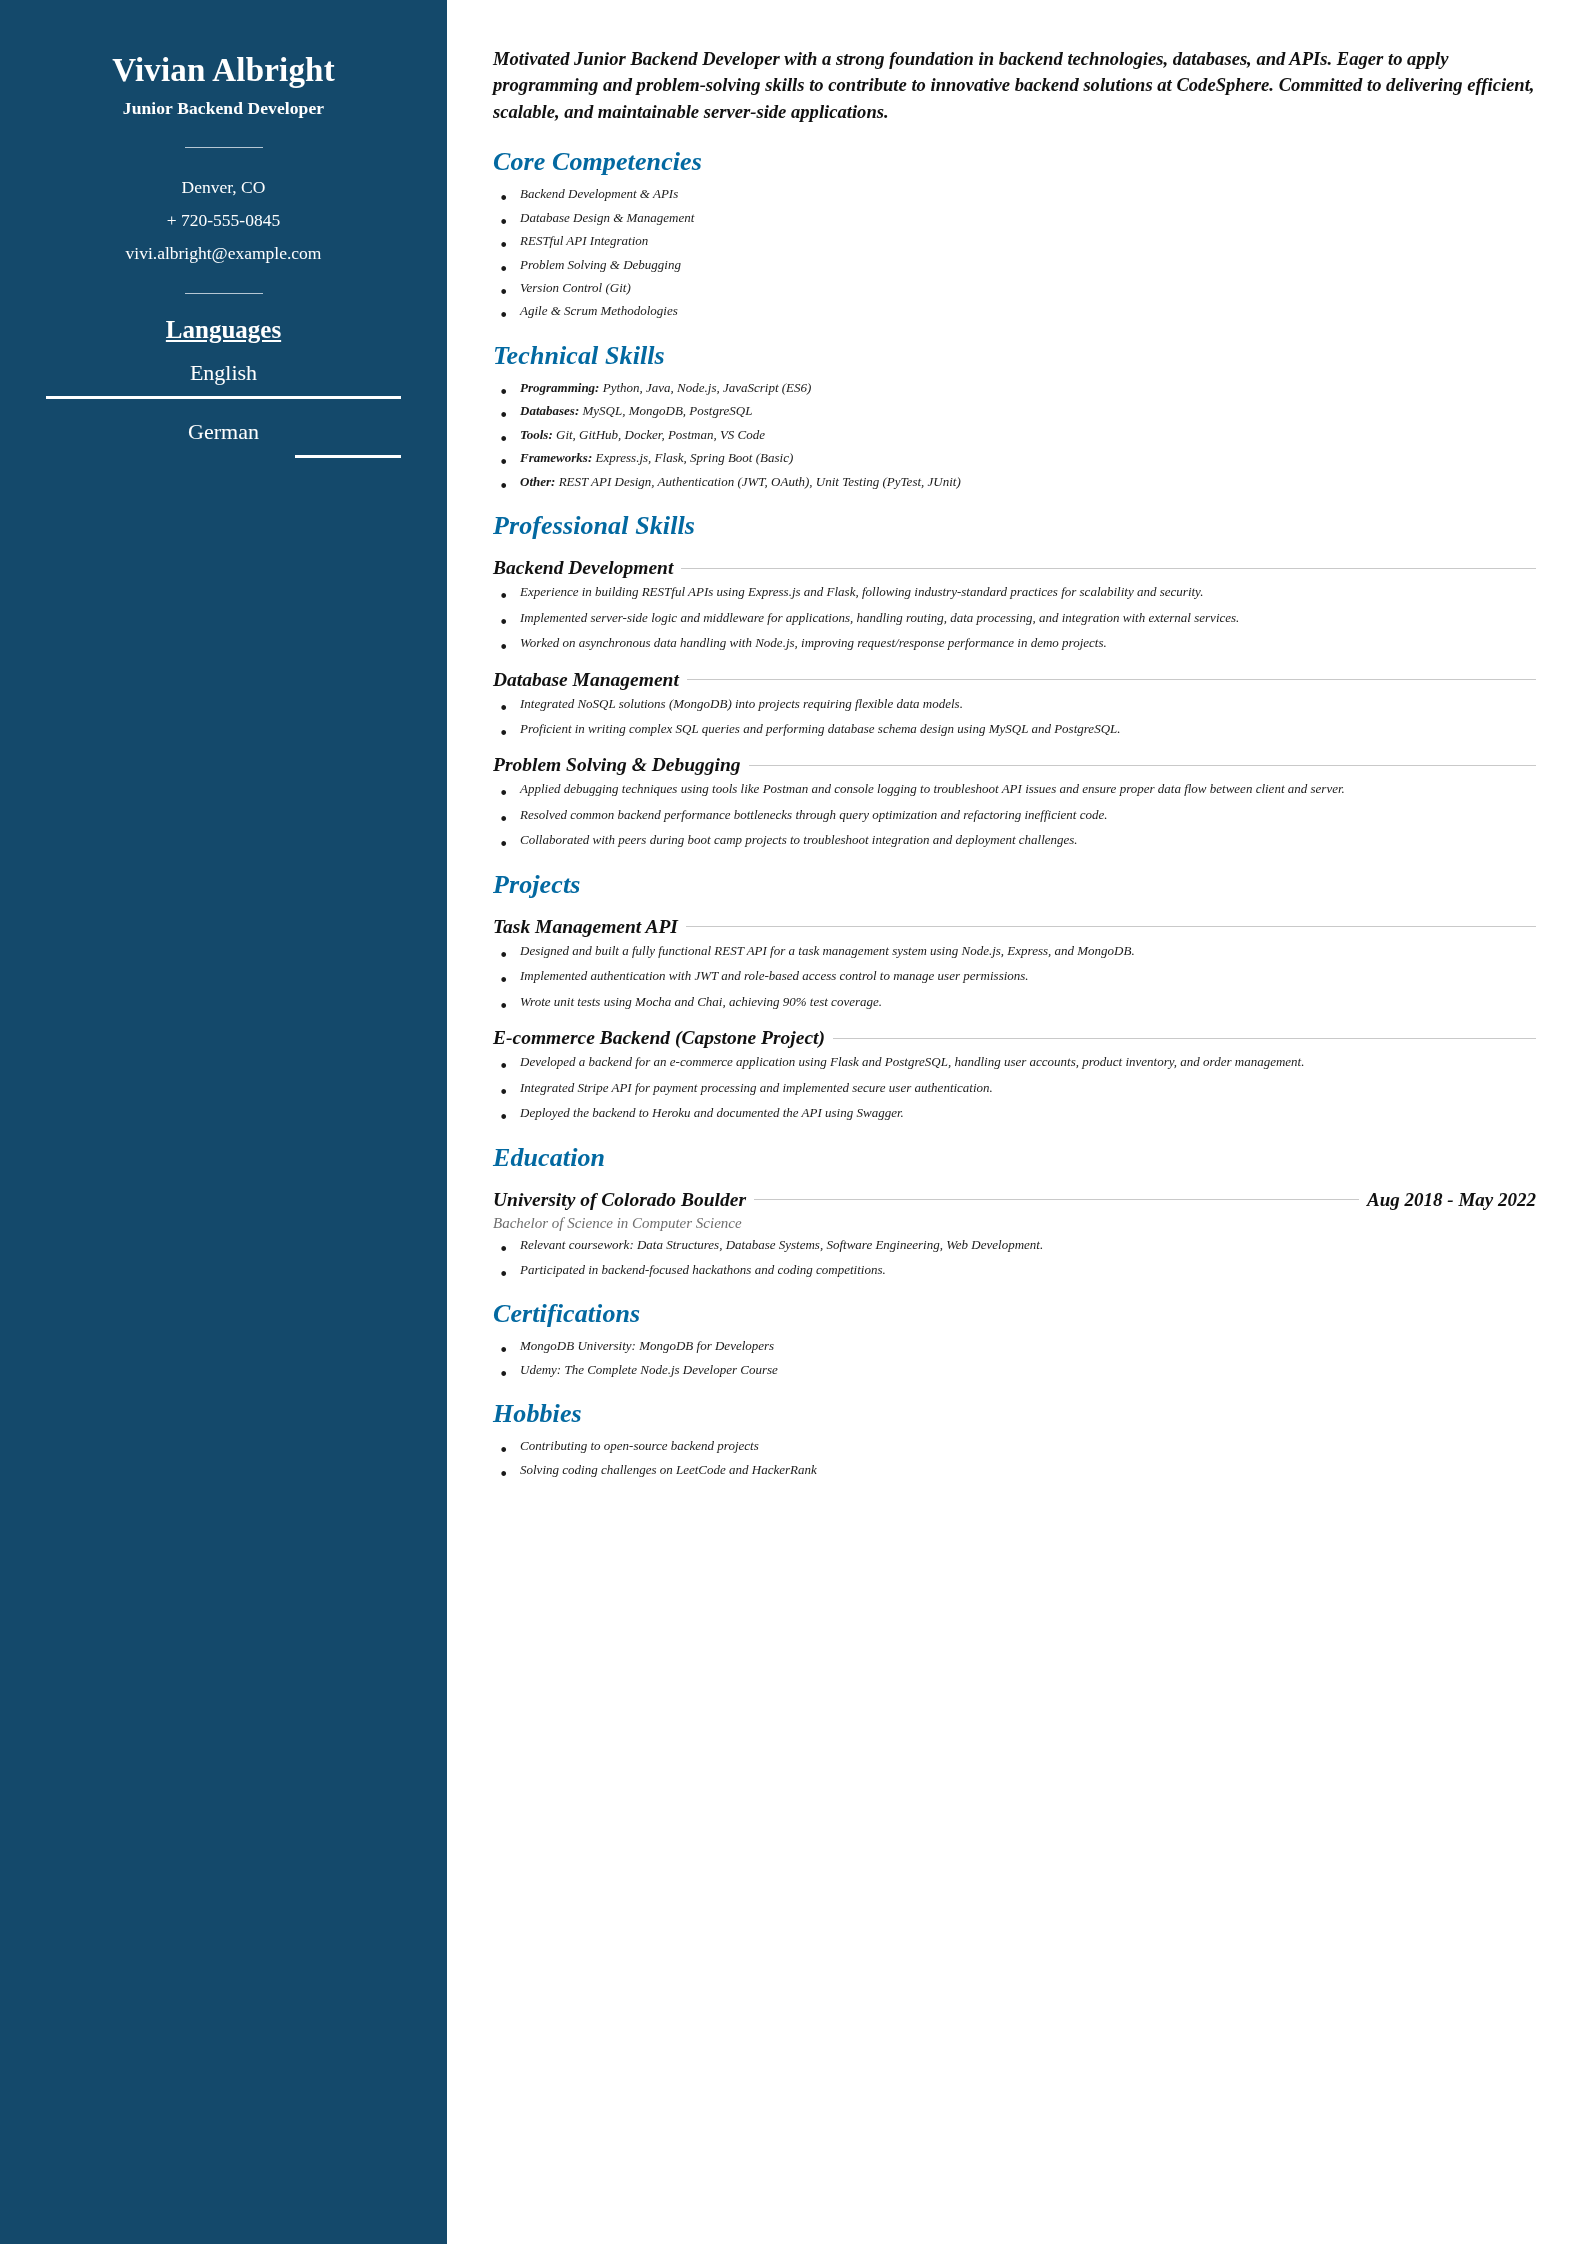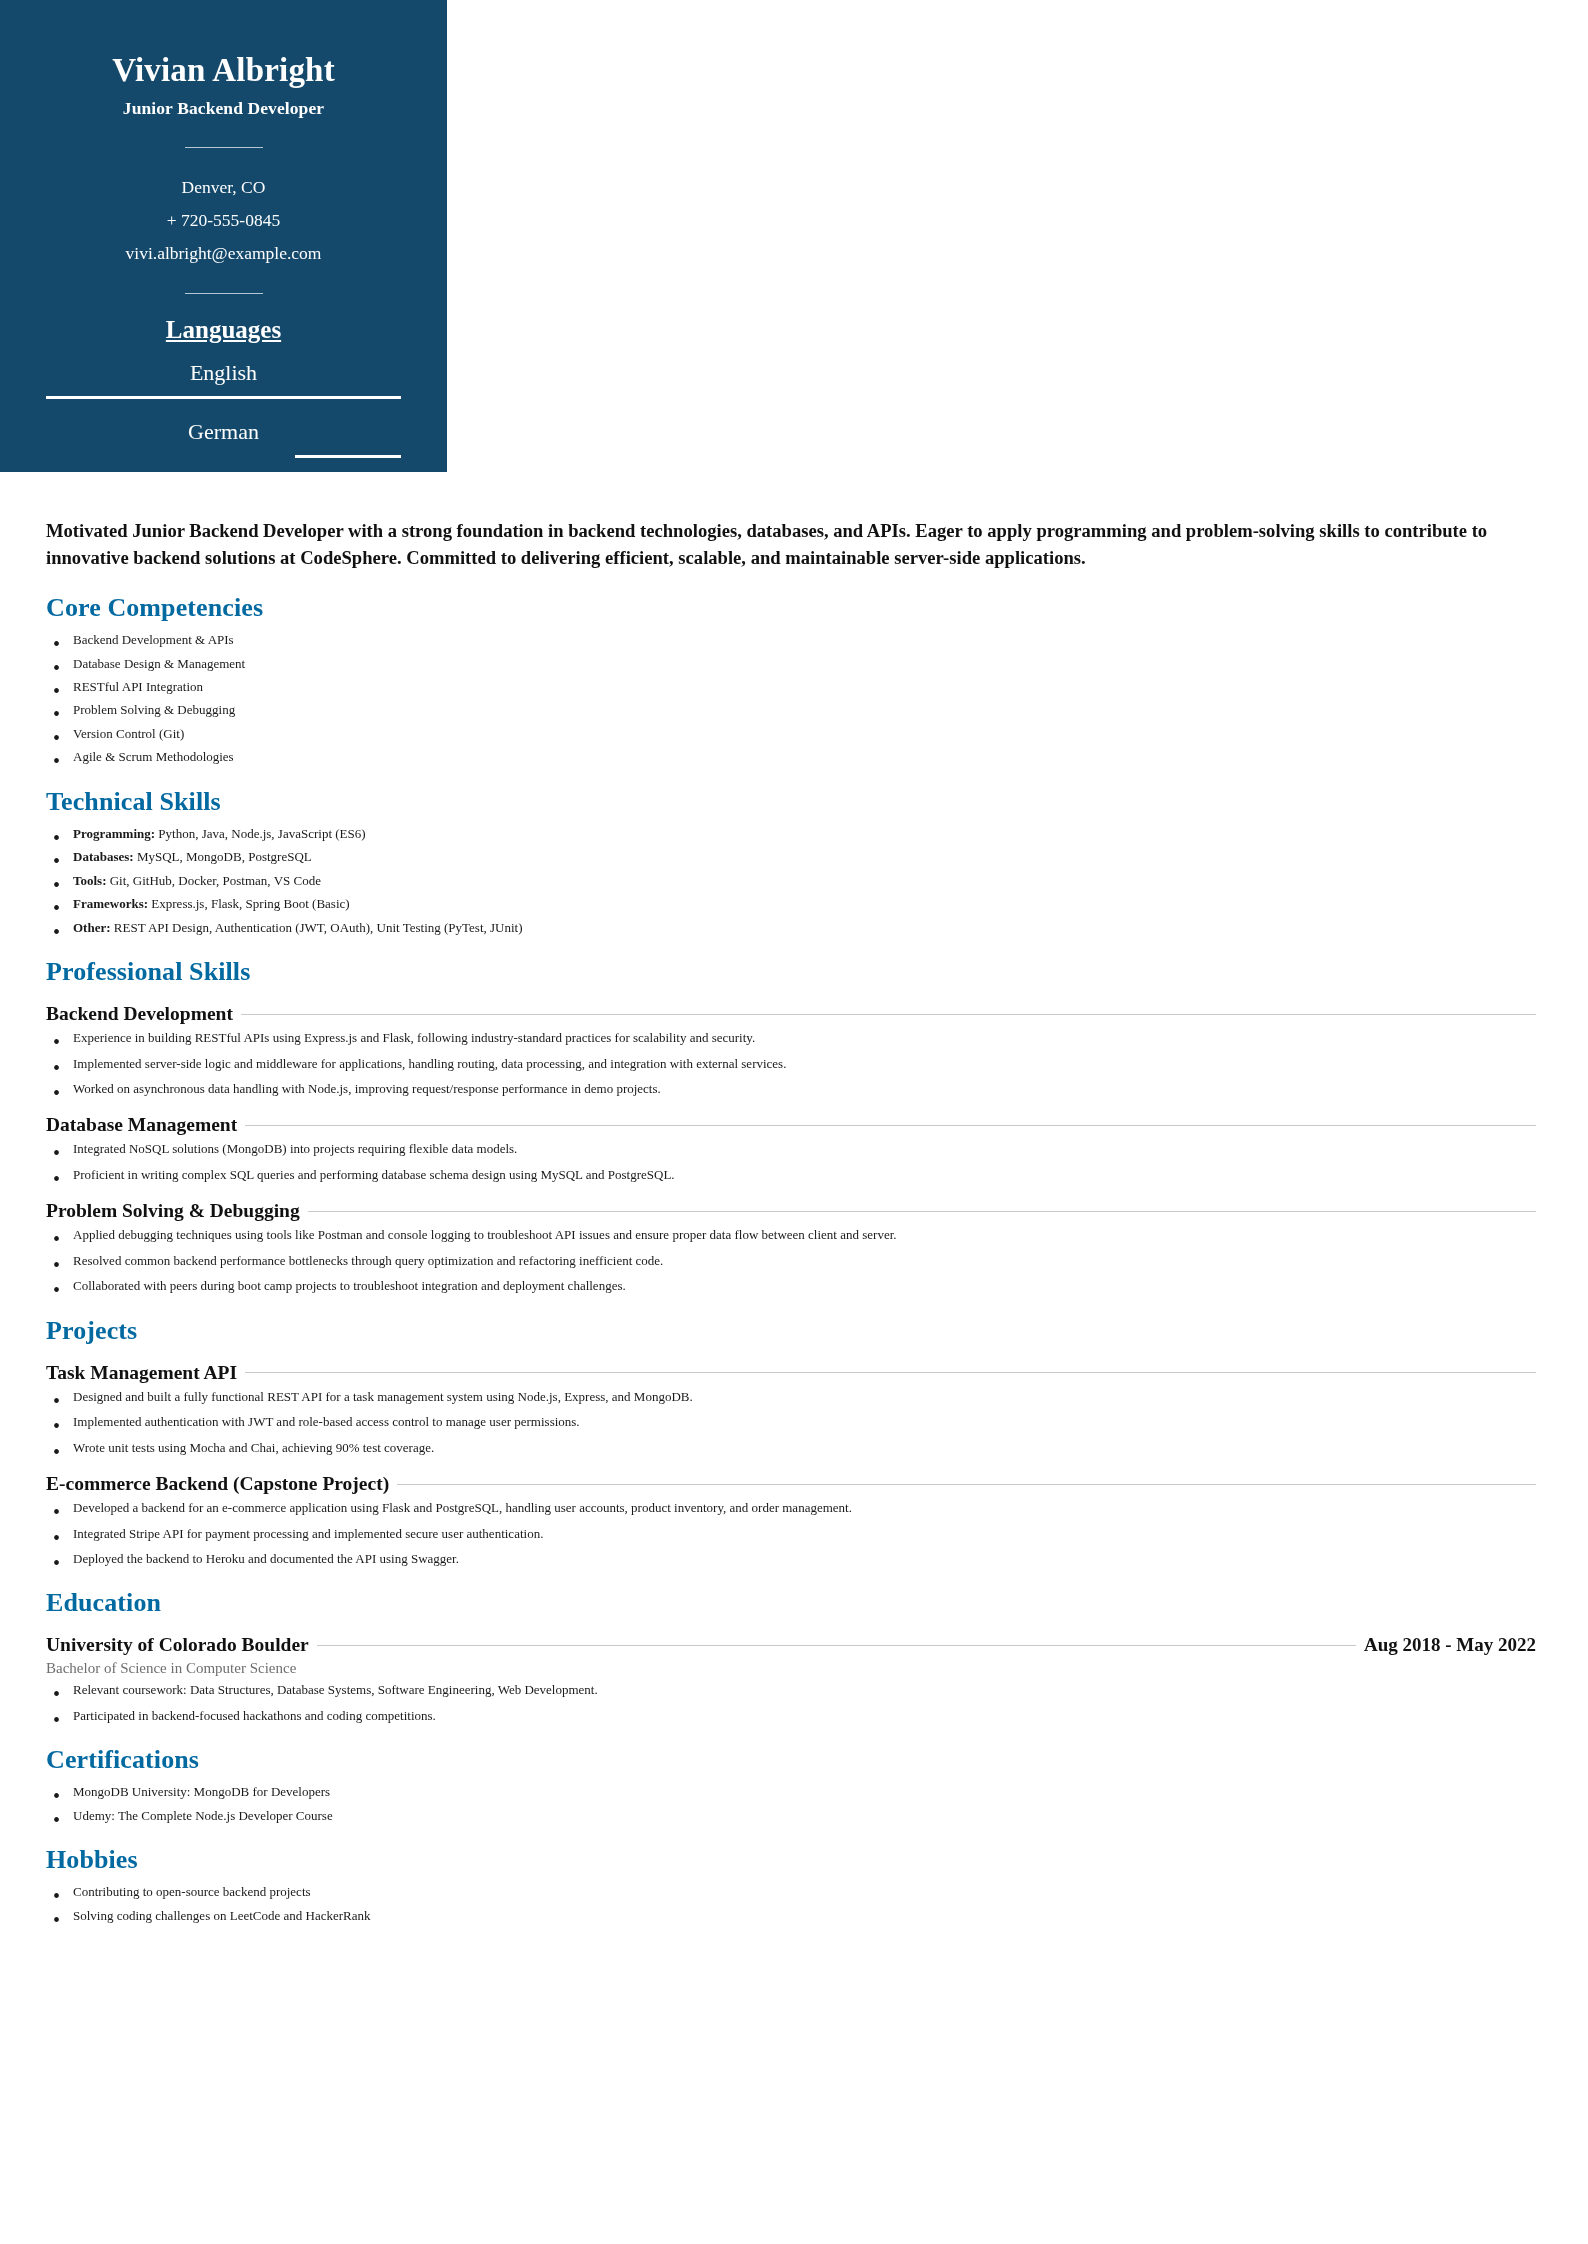--- a/index.html
+++ b/index.html
@@ -13,21 +13,20 @@
     font-family: "Liberation Serif", serif;
     color: #1a1a1a;
     overflow: hidden;
   }
   .page {
     position: relative;
     width: 1588px;
     height: 2244px;
     display: flex;
     box-sizing: border-box;
-    flex-direction: column;
   }
   
   .sidebar {
     width: 447px;
     min-width: 447px;
     background: #14496b;
     color: #ffffff;
     box-sizing: border-box;
     padding: 52px 46px 0 46px;
     text-align: center;
@@ -86,20 +85,21 @@
     top: 0;
     height: 3px;
     background: #14496b;
     display: block;
   }
   
   .main {
     flex: 1;
     box-sizing: border-box;
     padding: 46px 52px 0 46px;
+    font-style: italic;
   }
   .summary {
     font-size: 18.6px;
     font-weight: bold;
     line-height: 1.42;
     margin: 0 0 22px 0;
     color: #111;
   }
   h2.section {
     font-size: 26px;

